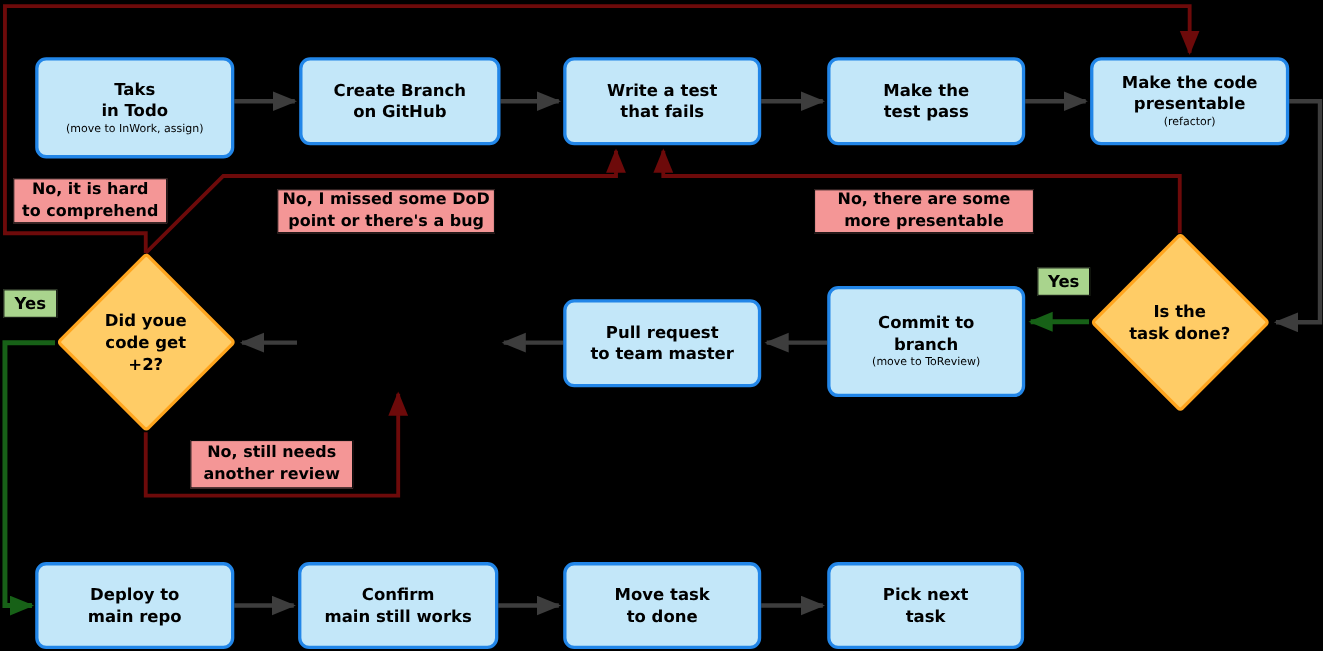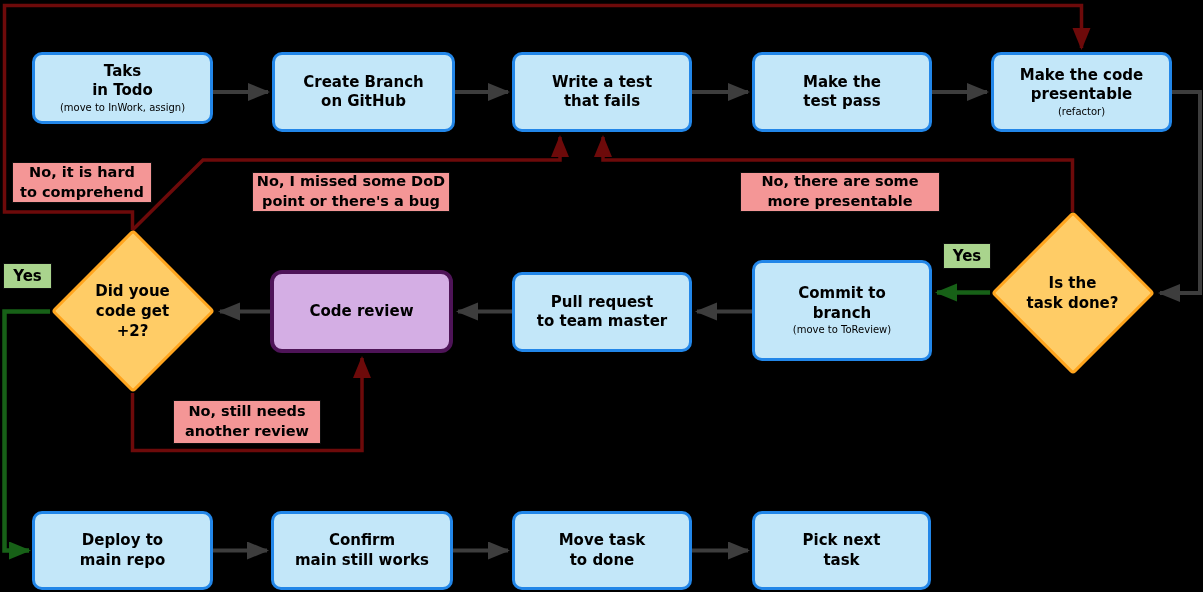--- a/index.html
+++ b/index.html
@@ -66,21 +66,21 @@
 
     <path class="edge-green" d="M990,292.5 H937" marker-end="url(#m-green)"></path>
     <path class="edge-green" d="M50,311.5 L4.5,311.5 L4.5,550.5 L29,550.5" marker-end="url(#m-green)"></path>
 
     <path class="edge-red" d="M132.5,230 V212 H4.5 V5.5 H1081.5 V48" marker-end="url(#m-red)"></path>
     <path class="edge-red" d="M132.5,230 L203,160 H560 V137" marker-end="url(#m-red)"></path>
     <path class="edge-red" d="M1072.5,212 V160 H603 V137" marker-end="url(#m-red)"></path>
     <path class="edge-red" d="M132.5,393 V450.5 H362 V358" marker-end="url(#m-red)"></path>
   </svg>
 
-  <div class="node" style="left:32px;top:52px;width:181px;height:72px;">
+  <div class="node" style="left:32px;top:52px;width:181px;height:92px;">
     <div class="title">Taks
 in Todo</div>
     <div class="note">(move to InWork, assign)</div>
   </div>
   <div class="node" style="left:272px;top:52px;width:183px;height:80px;justify-content:center;">
     <div class="title">Create Branch
 on GitHub</div>
   </div>
   <div class="node" style="left:512px;top:52px;width:180px;height:80px;">
     <div class="title">Write a test
@@ -97,23 +97,20 @@
   </div>
 
   <div class="node" style="left:752px;top:260px;width:180px;height:101px;">
     <div class="title">Commit to
 branch</div>
     <div class="note">(move to ToReview)</div>
   </div>
   <div class="node" style="left:512px;top:272px;width:180px;height:80px;">
     <div class="title">Pull request
 to team master</div>
-  </div>
-  <div class="node review" style="left:270px;top:270px;width:183px;height:83px;">
-    <div class="title">Code review</div>
   </div>
 
   <div class="diamond" style="left:990px;top:211px;width:165px;height:164px;">
     <span class="dtext">Is the
 task done?</span>
   </div>
   <div class="diamond" style="left:50px;top:229px;width:165px;height:164px;">
     <span class="dtext">Did youe
 code get
 +2?</span>

